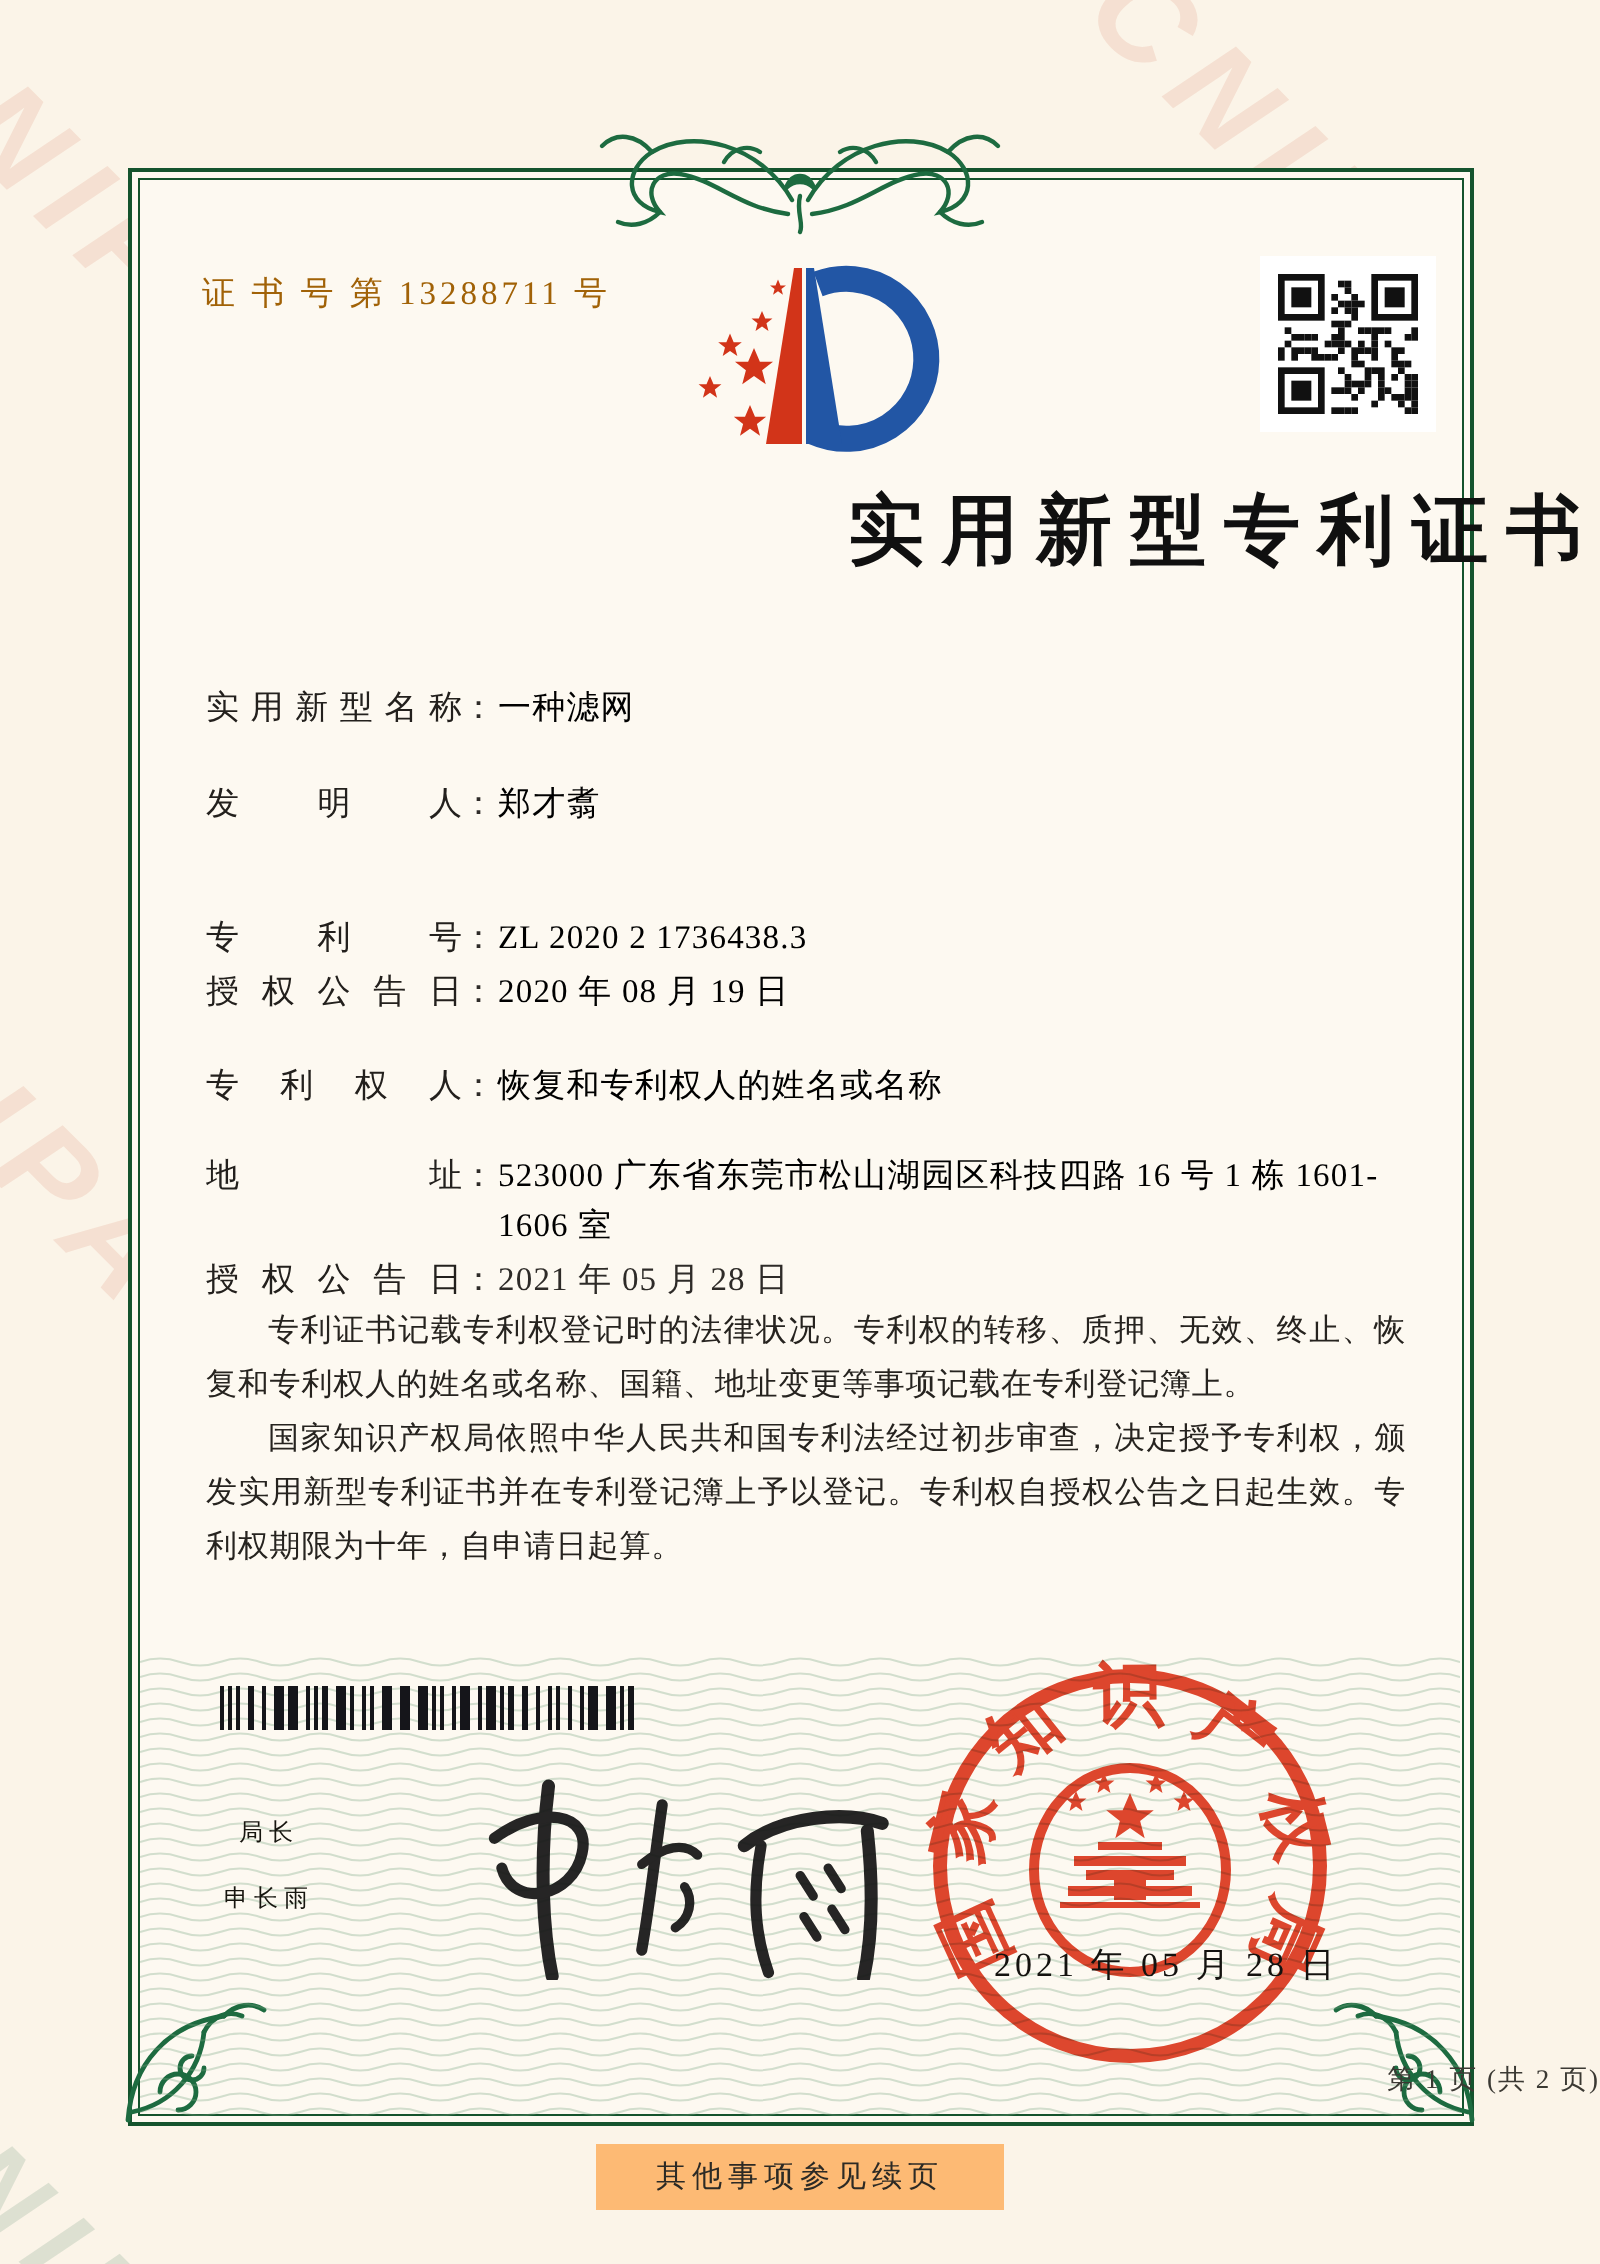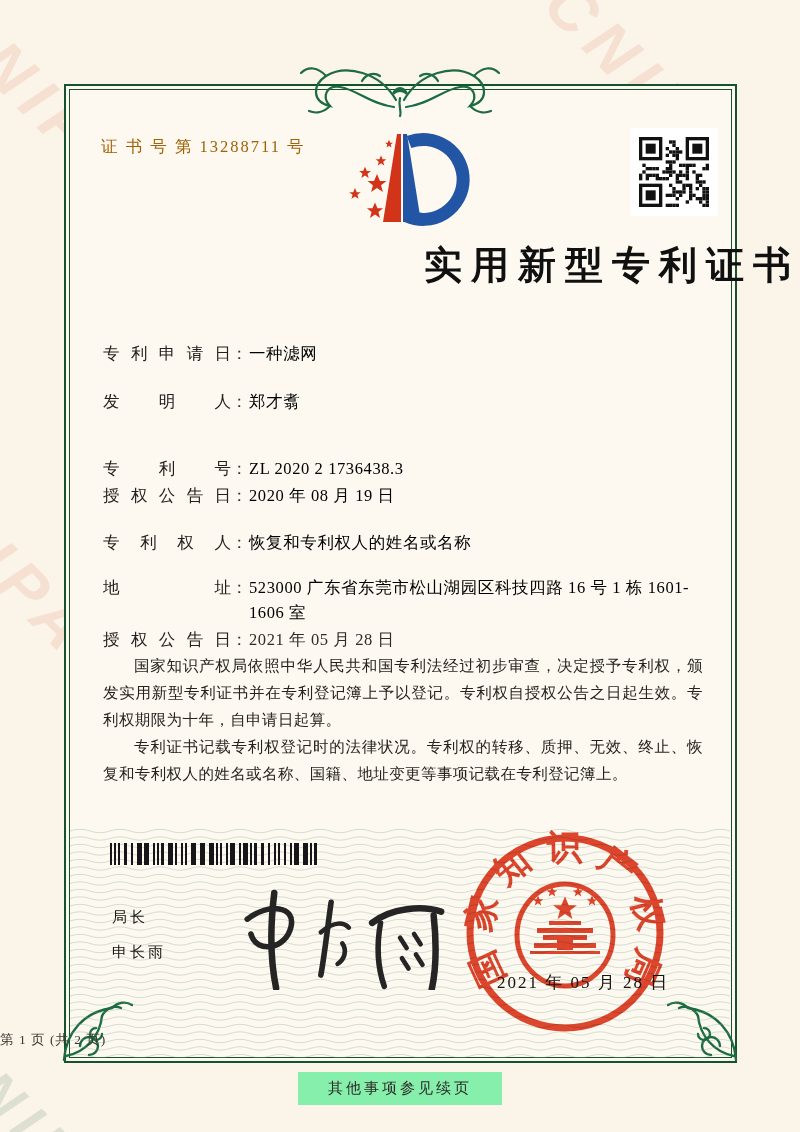--- a/index.html
+++ b/index.html
@@ -28,29 +28,29 @@
           vertical-align:top;color:#23201d;}
   .fcolon{display:inline-block;width:18px;vertical-align:top;}
   .fvalue{display:inline-block;width:450px;vertical-align:top;letter-spacing:.6px;color:#000000;}
   .grant-right{position:absolute;left:318px;top:0;white-space:nowrap;}
   .grant-right .flabel{width:108px;}
   
   .paras{position:absolute;left:103px;top:653px;width:600px;}
   .paras p{margin:0;text-indent:2em;font-size:15.5px;line-height:1.74;
            text-align:justify;letter-spacing:.4px;color:#26231f;}
   
-  .signer{position:absolute;left:112px;top:908px;font-size:15px;letter-spacing:3px;color:#17150f;}
+  .signer{position:absolute;left:112px;top:908px;font-size:12px;letter-spacing:3px;color:#17150f;text-align:center;}
   .signer div{margin-bottom:16px;}
   
   .seal-date{position:absolute;left:497px;top:971px;font-size:17px;letter-spacing:2px;
              color:#14120f;z-index:6;}
-  .pagenum{left:0;top:1031px;width:800px;text-align:left;font-size:13.5px;
+  .pagenum{left:0;top:1031px;width:800px;text-align:right;font-size:13.5px;
            letter-spacing:1px;color:#3b3933;}
   .footnote{position:absolute;left:50%;top:1072px;transform:translateX(-50%);
-            background:#86efac;padding:7px 30px;font-size:15px;letter-spacing:3px;color:#2c2a25;}
+            background:#fdba74;padding:7px 30px;font-size:15px;letter-spacing:3px;color:#2c2a25;}
   svg{display:block;}
 </style>
 </head>
 <body>
 
 <span class="wm wm-pink" style="left:-22px;top:-14px;font-size:64px;">CNIPA</span>
 <span class="wm wm-pink" style="left:582px;top:-34px;font-size:64px;">CNIPA</span>
 <span class="wm wm-pink" style="left:-64px;top:446px;font-size:64px;">CNIPA</span>
 <span class="wm wm-gray" style="left:432px;top:318px;font-size:56px;">CNIPA</span>
 <span class="wm wm-gray" style="left:205px;top:636px;font-size:56px;">CNIPA</span>
@@ -243,21 +243,21 @@
       <rect x="53.333333333333336" y="6.666666666666667" width="10" height="10" fill="#111"></rect>
       <rect x="0" y="46.66666666666667" width="23.333333333333336" height="23.333333333333336" fill="#111"></rect>
       <rect x="3.3333333333333335" y="50" width="16.666666666666668" height="16.666666666666668" fill="#fff"></rect>
       <rect x="6.666666666666667" y="53.333333333333336" width="10" height="10" fill="#111"></rect>
     </svg>
 </div>
 
 <div class="abs title">实用新型专利证书</div>
 
 <div class="row" style="top:342px;">
-  <span class="flabel">专利申请日</span><span class="fcolon">：</span><span class="fvalue">一种滤网</span>
+  <span class="flabel">实用新型名称</span><span class="fcolon">：</span><span class="fvalue">一种滤网</span>
 </div>
 <div class="row" style="top:390px;">
   <span class="flabel">发明人</span><span class="fcolon">：</span><span class="fvalue">郑才翥</span>
 </div>
 <div class="row" style="top:457px;">
   <span class="flabel">专利号</span><span class="fcolon">：</span><span class="fvalue">ZL 2020 2 1736438.3</span>
 </div>
 <div class="row" style="top:484px;">
   <span class="flabel">授权公告日</span><span class="fcolon">：</span><span class="fvalue">2020 年 08 月 19 日</span>
 </div>
@@ -265,22 +265,22 @@
   <span class="flabel">专利权人</span><span class="fcolon">：</span><span class="fvalue">恢复和专利权人的姓名或名称</span>
 </div>
 <div class="row" style="top:576px;">
   <span class="flabel">地址</span><span class="fcolon">：</span><span class="fvalue">523000 广东省东莞市松山湖园区科技四路 16 号 1 栋 1601-1606 室</span>
 </div>
 <div class="row" style="top:628px;">
   <span class="flabel">授权公告日</span><span class="fcolon">：</span><span style="letter-spacing:.6px;">2021 年 05 月 28 日</span>
 </div>
 
 <div class="paras">
+  <p>专利证书记载专利权登记时的法律状况。专利权的转移、质押、无效、终止、恢复和专利权人的姓名或名称、国籍、地址变更等事项记载在专利登记簿上。</p>
   <p>国家知识产权局依照中华人民共和国专利法经过初步审查，决定授予专利权，颁发实用新型专利证书并在专利登记簿上予以登记。专利权自授权公告之日起生效。专利权期限为十年，自申请日起算。</p>
-  <p>专利证书记载专利权登记时的法律状况。专利权的转移、质押、无效、终止、恢复和专利权人的姓名或名称、国籍、地址变更等事项记载在专利登记簿上。</p>
 </div>
 
 <svg id="barcode" class="abs" style="left:110px;top:843px;z-index:2;" width="212" height="22">
     <rect x="0" y="0" width="2" height="22" fill="#15151a"></rect>
     <rect x="4" y="0" width="2" height="22" fill="#15151a"></rect>
     <rect x="8" y="0" width="2" height="22" fill="#15151a"></rect>
     <rect x="14" y="0" width="3" height="22" fill="#15151a"></rect>
     <rect x="21" y="0" width="2" height="22" fill="#15151a"></rect>
     <rect x="27" y="0" width="5" height="22" fill="#15151a"></rect>
     <rect x="34" y="0" width="5" height="22" fill="#15151a"></rect>

